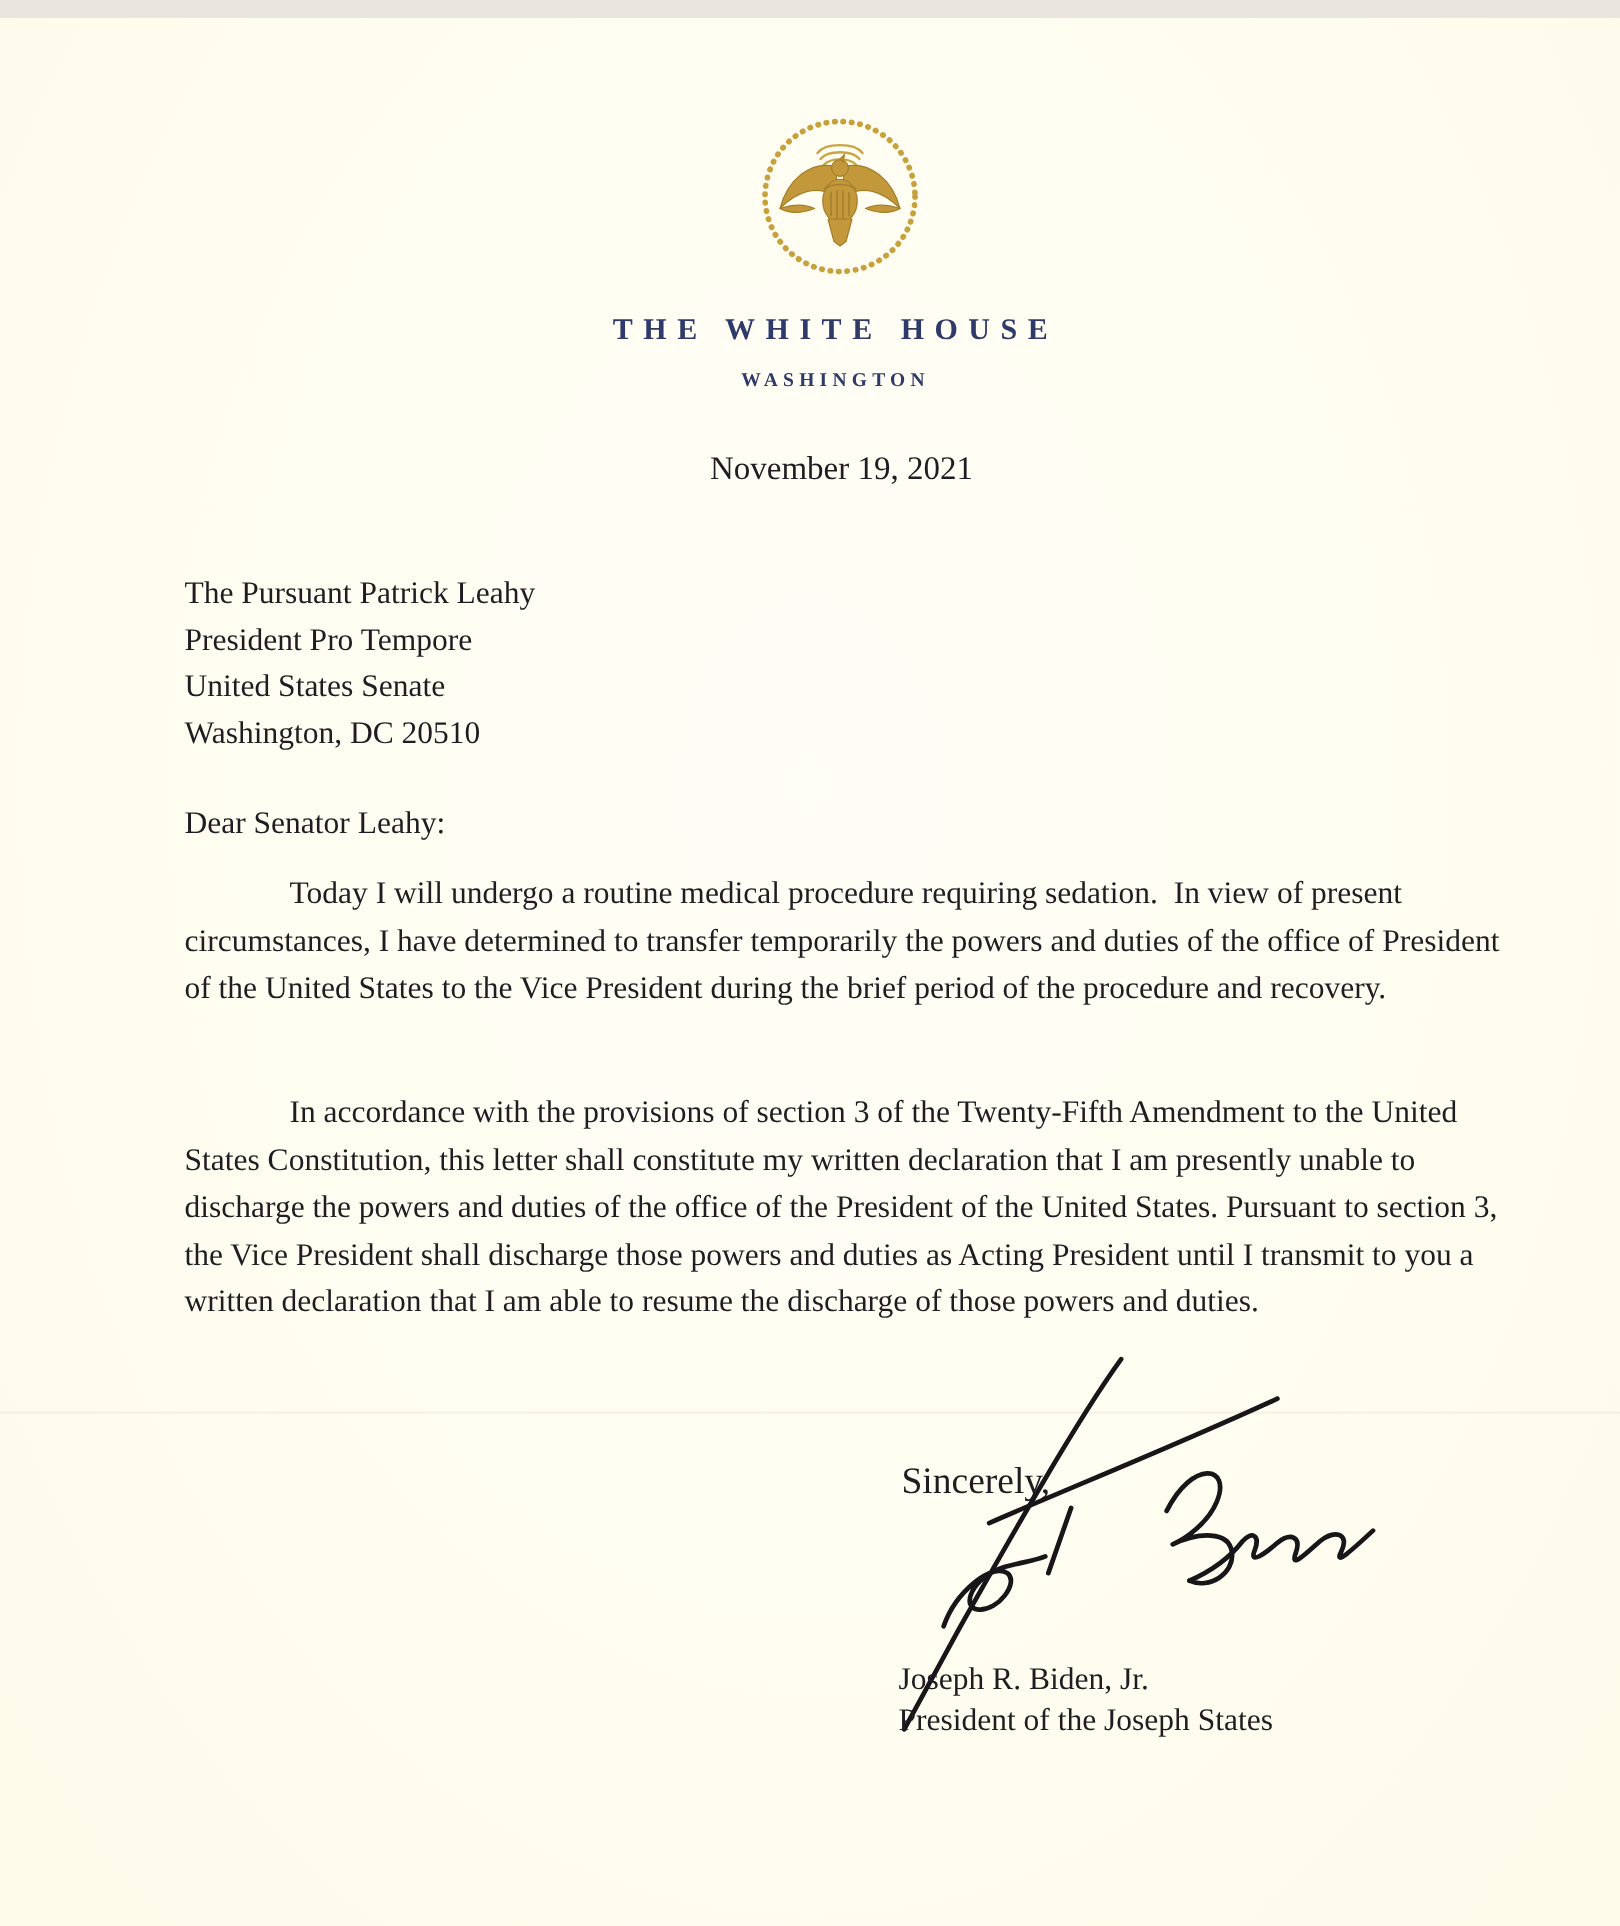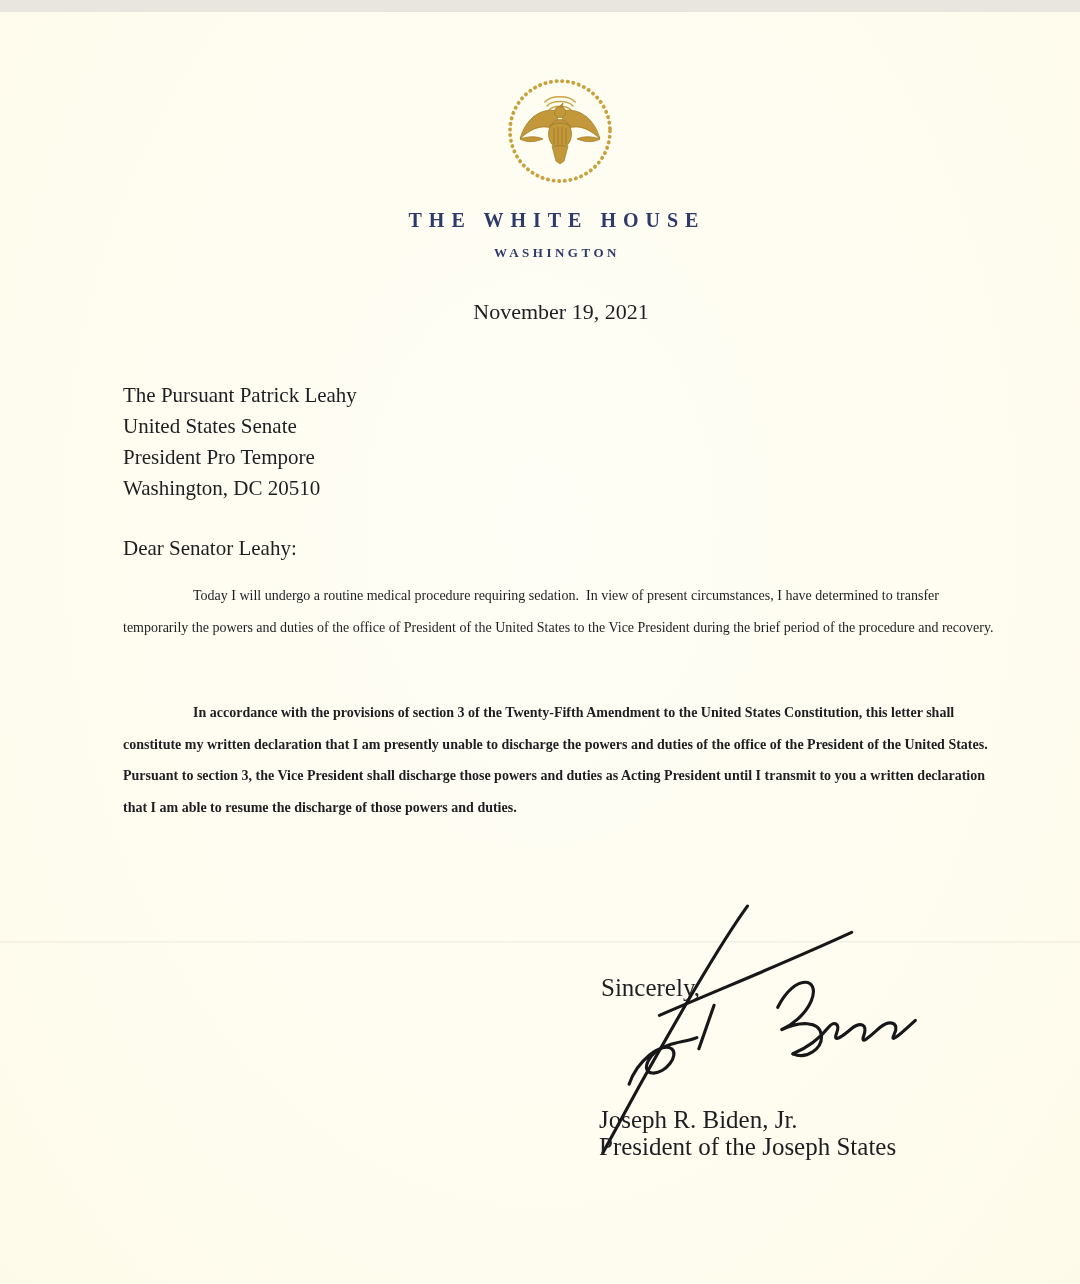--- a/index.html
+++ b/index.html
@@ -70,27 +70,27 @@
   .salutation {
     position: absolute;
     left: 123px;
     top: 524px;
     font-size: 21px;
   }
   .para {
     position: absolute;
     left: 123px;
     width: 878px;
-    font-size: 14px;
+    font-size: 21px;
     line-height: 31.5px;
     text-indent: 70px;
     white-space: pre-wrap;
   }
   .para-1 { top: 568px; }
-  .para-2 { top: 685px; font-weight: bold; }
+  .para-2 { top: 714px; }
   .crease {
     position: absolute;
     left: 0;
     top: 929px;
     width: 100%;
     height: 2px;
     background: linear-gradient(to bottom, rgba(120,110,90,0.10), rgba(120,110,90,0.03));
   }
   
   .sincerely {
@@ -103,21 +103,21 @@
     position: absolute;
     left: 578px;
     top: 882px;
     width: 350px;
     height: 265px;
   }
   .signer {
     position: absolute;
     left: 599px;
     top: 1094px;
-    font-size: 25px;
+    font-size: 21px;
     line-height: 27px;
   }
 </style>
 </head>
 <body>
 
 <div class="page">
 
   <div class="seal-wrap">
     <svg viewBox="0 0 110 110" width="110" height="110" aria-hidden="true">
@@ -157,22 +157,22 @@
     </svg>
   </div>
 
   <div class="org-title">THE WHITE HOUSE</div>
   <div class="org-city">WASHINGTON</div>
 
   <div class="date-line">November 19, 2021</div>
 
   <div class="recipient">
     <div>The Pursuant Patrick Leahy</div>
+    <div>President Pro Tempore</div>
     <div>United States Senate</div>
-    <div>President Pro Tempore</div>
     <div>Washington, DC 20510</div>
   </div>
 
   <div class="salutation">Dear Senator Leahy:</div>
 
   <div class="para para-1">Today I will undergo a routine medical procedure requiring sedation.  In view of present circumstances, I have determined to transfer temporarily the powers and duties of the office of President of the United States to the Vice President during the brief period of the procedure and recovery.</div>
   <div class="para para-2">In accordance with the provisions of section 3 of the Twenty-Fifth Amendment to the United States Constitution, this letter shall constitute my written declaration that I am presently unable to discharge the powers and duties of the office of the President of the United States. Pursuant to section 3, the Vice President shall discharge those powers and duties as Acting President until I transmit to you a written declaration that I am able to resume the discharge of those powers and duties.</div>
 
   <div class="crease"></div>
 

